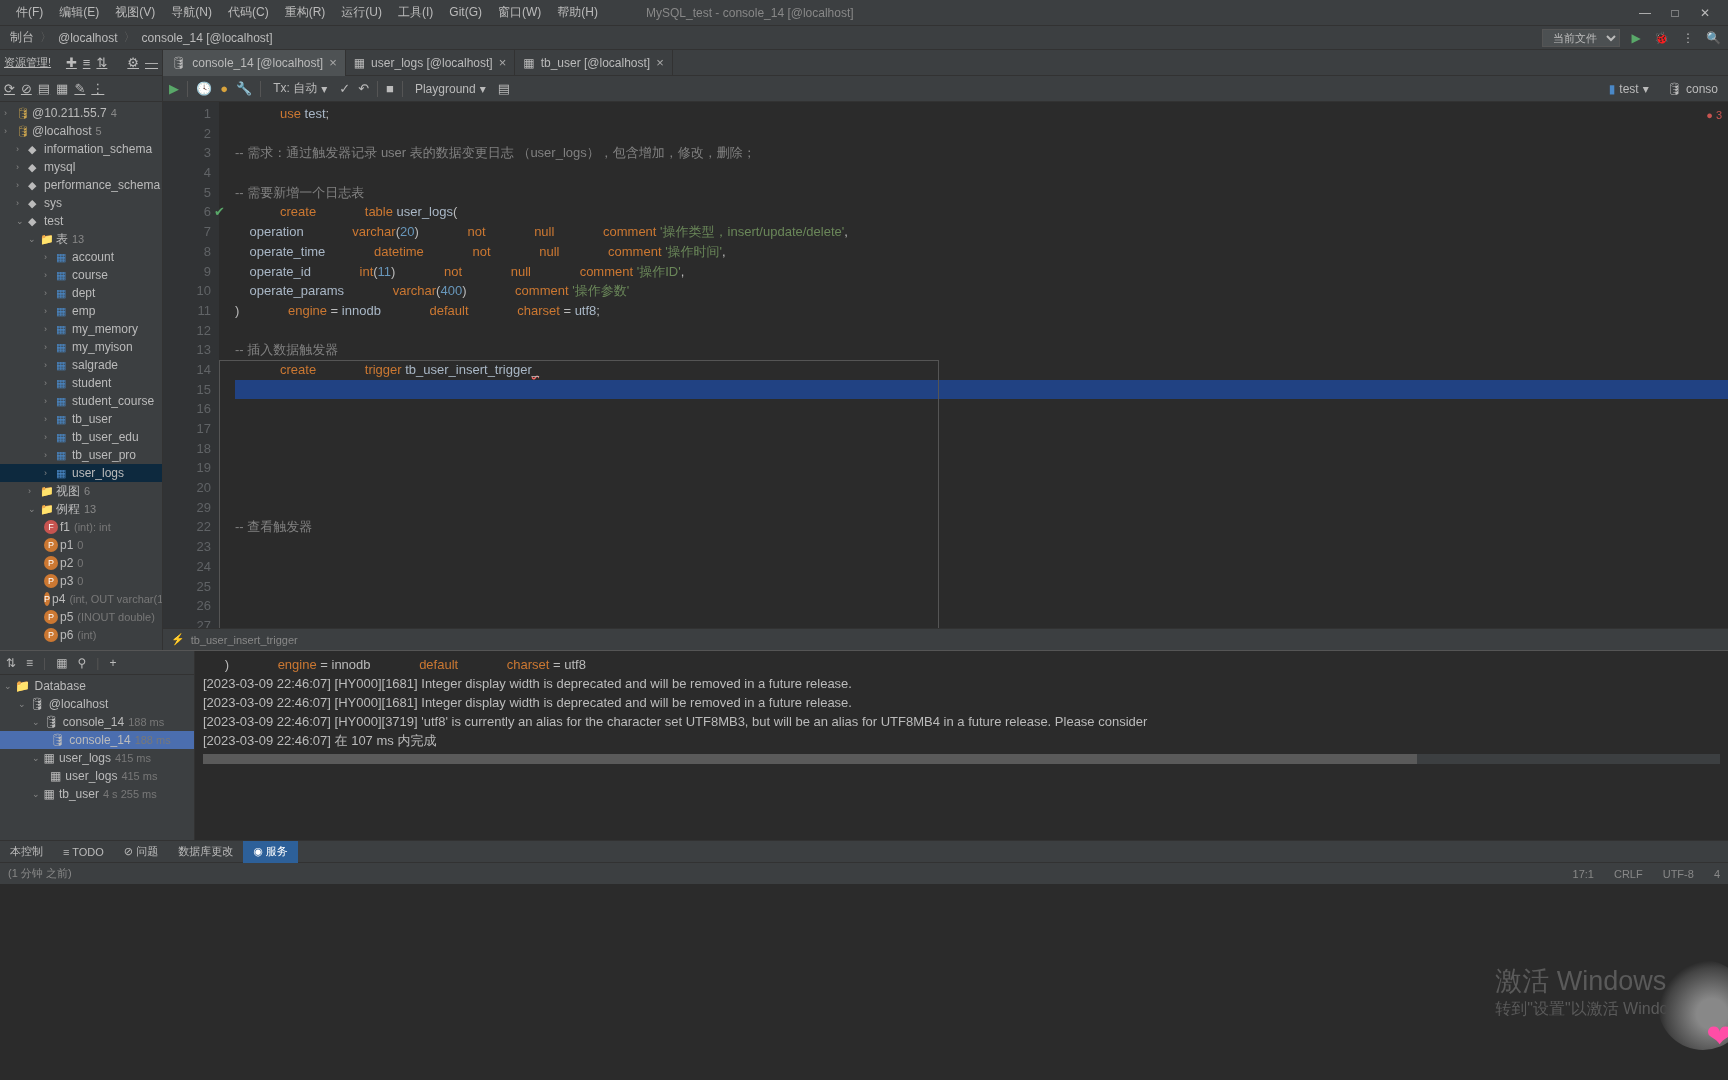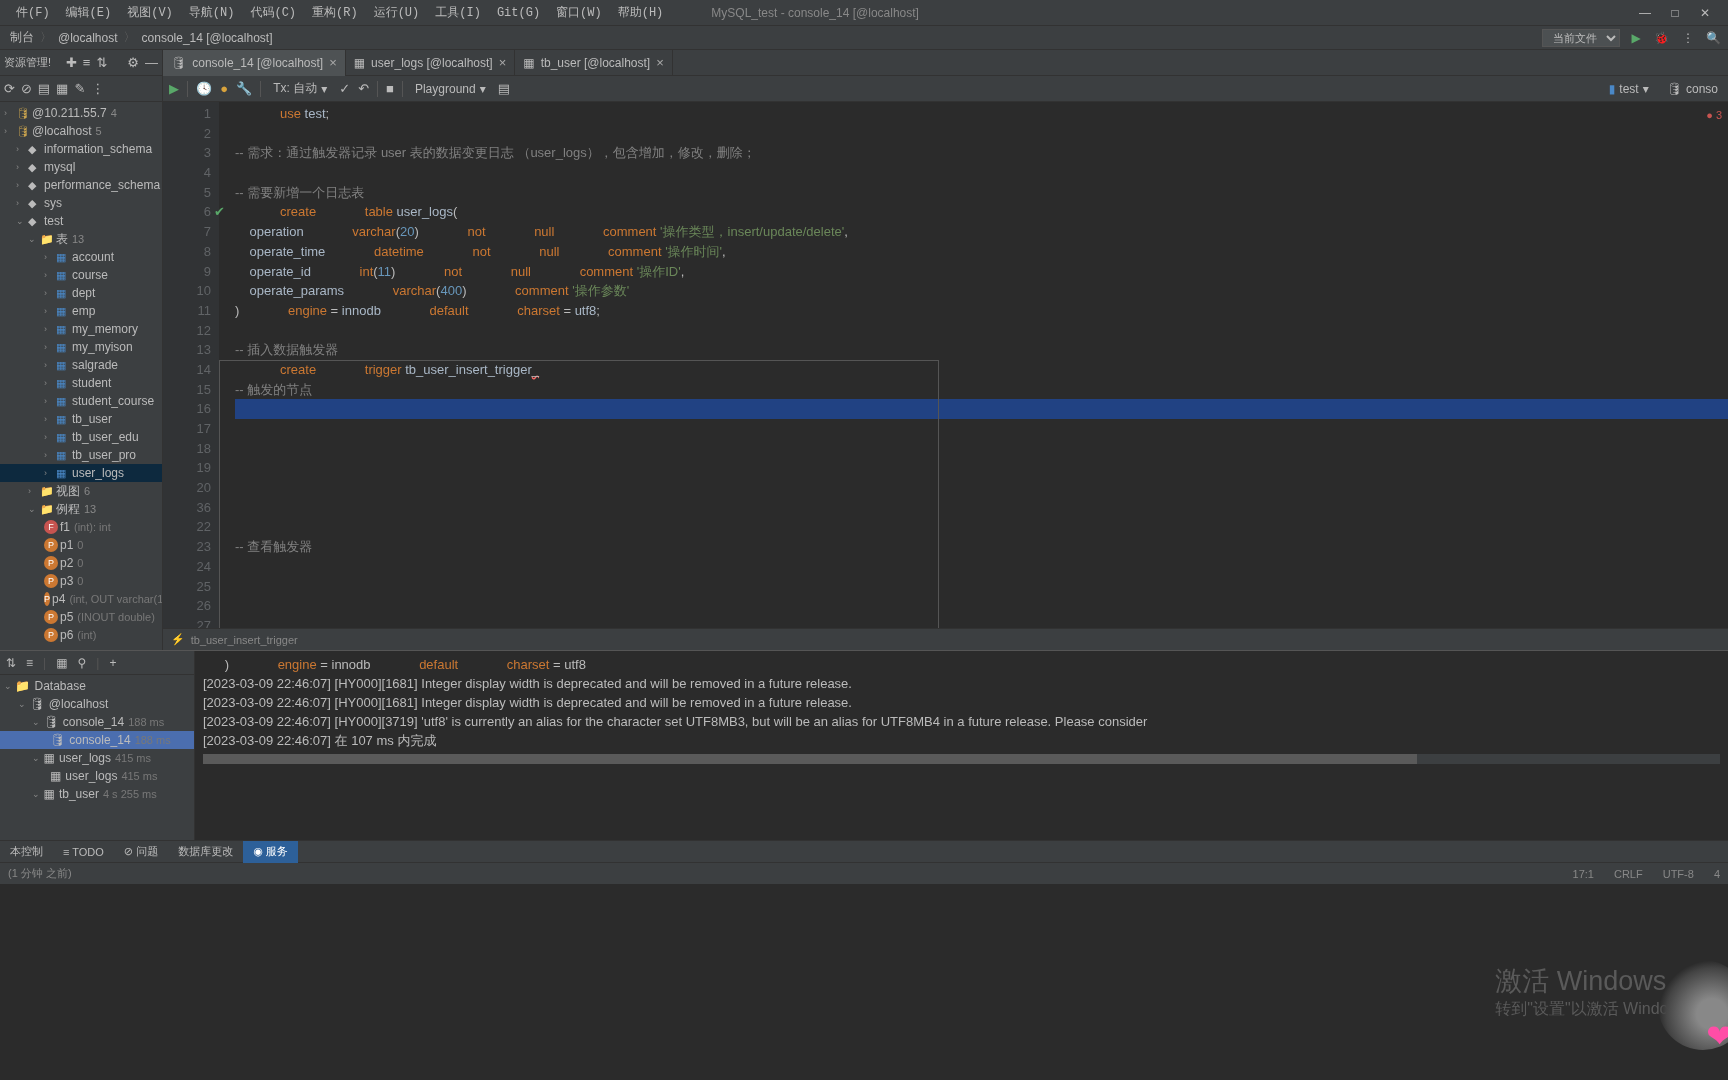--- a/index.html
+++ b/index.html
@@ -1,30 +1,30 @@
 <!DOCTYPE html>
 <html><head>
 <meta charset="utf-8">
 <style>
 * { margin:0; padding:0; box-sizing:border-box; font-family:"Microsoft YaHei","Segoe UI",sans-serif; }
 body { background:#2b2b2b; color:#bbb; font-size:12px; overflow:hidden; width:1728px; height:1080px; }
 .menubar { height:26px; background:#3c3f41; display:flex; align-items:center; padding:0 8px; border-bottom:1px solid #323232; }
-.menubar .menu-item { padding:0 8px; cursor:pointer;font-family:Liberation Mono, monospace; }
+.menubar .menu-item { padding:0 8px; cursor:pointer; }
 .menubar .title { margin-left:40px; color:#888; }
 .menubar .spacer { flex:1; }
 .menubar .winbtn { width:30px; text-align:center; cursor:pointer; }
 .navbar { height:24px; background:#3c3f41; display:flex; align-items:center; padding:0 4px; border-bottom:1px solid #323232; }
 .navbar .crumb { padding:0 6px; cursor:pointer; }
 .navbar .sep { color:#666; }
 .navbar .right { margin-left:auto; display:flex; align-items:center; gap:6px; }
 .navbar select { background:#4c5052; color:#bbb; border:1px solid #555; padding:1px 6px; font-size:11px; }
 .navbar .icon { width:20px; text-align:center; cursor:pointer; }
 .main { display:flex; height:600px; }
 .sidebar { width:163px; background:#3c3f41; border-right:1px solid #323232; display:flex; flex-direction:column; }
-.sidebar-header { height:26px; display:flex; align-items:center; padding:0 4px; border-bottom:1px solid #323232; gap:6px; }
+.sidebar-header { height:26px; display:flex; align-items:center; padding:0 4px; border-bottom:1px solid #323232; gap:6px;text-decoration:underline; }
 .sidebar-header .label { flex:1; font-size:11px; }
 .sidebar-header .icon { cursor:pointer; font-size:13px; }
 .tree { flex:1; overflow:auto; padding:2px 0; }
 .tree-item { display:flex; align-items:center; height:18px; padding-left:4px; cursor:pointer; white-space:nowrap; }
 .tree-item.selected { background:#0d293e; }
 .tree-item .arrow { width:12px; font-size:9px; color:#888; }
 .tree-item .icon { width:16px; font-size:11px; }
 .tree-item .badge { color:#888; font-size:11px; margin-left:4px; }
 .tree-item .hint { color:#787878; font-size:11px; margin-left:4px; }
 .folder-icon { color:#87939a; }
@@ -227,21 +227,21 @@
           <div class="line">11</div>
           <div class="line">12</div>
           <div class="line">13</div>
           <div class="line">14</div>
           <div class="line">15</div>
           <div class="line">16</div>
           <div class="line">17</div>
           <div class="line">18</div>
           <div class="line">19</div>
           <div class="line">20</div>
-          <div class="line">36</div>
+          <div class="line">29</div>
           <div class="line">22</div>
           <div class="line">23</div>
           <div class="line">24</div>
           <div class="line">25</div>
           <div class="line">26</div>
           <div class="line">27</div>
         </div>
       <div class="code" id="code">
           <div class="code-line"><span class="kw">use</span> <span class="ident">test</span>;</div>
           <div class="code-line"></div>
@@ -250,21 +250,20 @@
           <div class="code-line"><span class="cmt">-- 需要新增一个日志表</span></div>
           <div class="code-line"><span class="kw">create</span> <span class="kw">table</span> <span class="ident">user_logs</span>(</div>
           <div class="code-line">    <span class="ident">operation</span> <span class="kw">varchar</span>(<span class="num">20</span>) <span class="kw">not</span> <span class="kw">null</span> <span class="kw">comment</span> <span class="str">'操作类型，insert/update/delete'</span>,</div>
           <div class="code-line">    <span class="ident">operate_time</span> <span class="kw">datetime</span> <span class="kw">not</span> <span class="kw">null</span> <span class="kw">comment</span> <span class="str">'操作时间'</span>,</div>
           <div class="code-line">    <span class="ident">operate_id</span> <span class="kw">int</span>(<span class="num">11</span>) <span class="kw">not</span> <span class="kw">null</span> <span class="kw">comment</span> <span class="str">'操作ID'</span>,</div>
           <div class="code-line">    <span class="ident">operate_params</span> <span class="kw">varchar</span>(<span class="num">400</span>) <span class="kw">comment</span> <span class="str">'操作参数'</span></div>
           <div class="code-line">) <span class="kw">engine</span> = <span class="ident">innodb</span> <span class="kw">default</span> <span class="kw">charset</span> = <span class="ident">utf8</span>;</div>
           <div class="code-line"></div>
           <div class="code-line"><span class="cmt">-- 插入数据触发器</span></div>
           <div class="code-line"><span class="kw">create</span> <span class="kw">trigger</span> <span class="ident">tb_user_insert_trigger</span><span class="err">_</span></div>
-          <div class="code-line"><span class="cmt">-- 触发的节点</span></div>
           <div class="code-line current"></div>
           <div class="code-line"></div>
           <div class="code-line"></div>
           <div class="code-line"></div>
           <div class="code-line"></div>
           <div class="code-line"></div>
           <div class="code-line"></div>
           <div class="code-line"><span class="cmt">-- 查看触发器</span></div>
           <div class="code-line"></div>
           <div class="code-line"></div>

